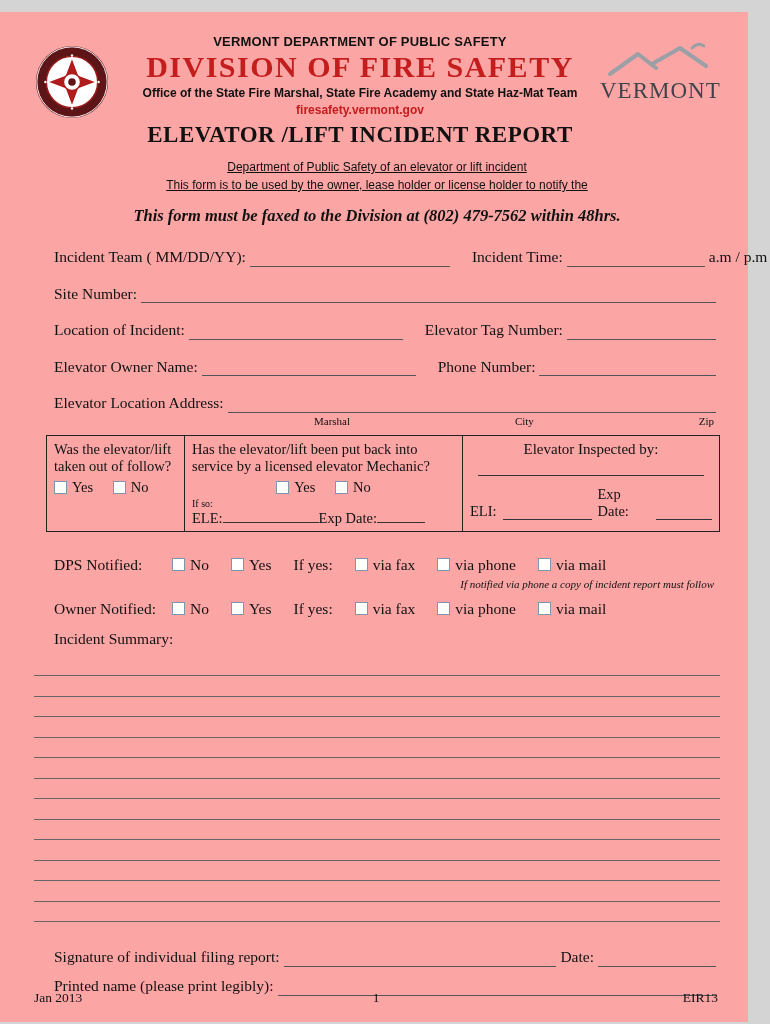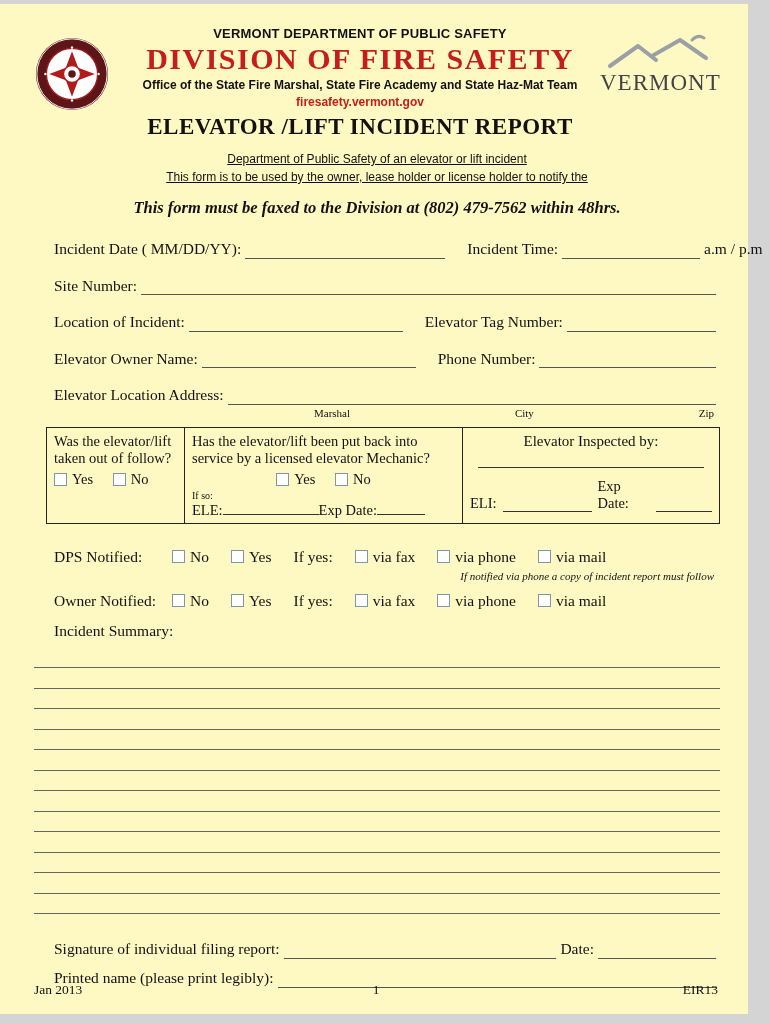--- a/index.html
+++ b/index.html
@@ -1,18 +1,18 @@
 <!DOCTYPE html>
 <html><head>
 <meta charset="utf-8">
 <style>
   * { margin:0; padding:0; box-sizing:border-box; }
   html,body { width:770px; height:1024px; overflow:hidden; }
   body { background:#d4d4d4; font-family:"Liberation Serif", serif; color:#111; }
-  .page { position:absolute; left:0; top:4px; width:748px; height:1010px; background:#fef9c3;
+  .page { position:absolute; left:0; top:12px; width:748px; height:1010px; background:#fca5a5;
           padding:22px 28px 0 34px; }
   .sans { font-family:"Liberation Sans", sans-serif; }
 
   
   .hdr { display:flex; align-items:flex-start; }
   .seal { width:86px; padding-top:10px; flex:0 0 auto; }
   .hdr-center { flex:1; text-align:center; }
   .dept { font-size:13px; font-weight:bold; letter-spacing:.2px; }
   .division { font-size:30px; font-weight:bold; color:#c41d1d; letter-spacing:1.5px; margin-top:1px; }
   .office { font-size:12px; font-weight:bold; margin-top:2px; }
@@ -116,21 +116,21 @@
     </div>
   </div>
 
   <div class="instr">
     <div class="instr-line">Department of Public Safety of an elevator or lift incident</div>
     <div class="instr-line">This form is to be used by the owner, lease holder or license holder to notify the</div>
     <div class="fax-notice">This form must be faxed to the Division at (802) 479-7562 within 48hrs.</div>
   </div>
 
   <div class="frow first-row">
-    <span class="lbl">Incident Date ( MM/DD/YY):</span>
+    <span class="lbl">Incident Team ( MM/DD/YY):</span>
     <span class="fill w200"></span>
     <span class="gap18"></span>
     <span class="lbl">Incident Time:</span>
     <span class="fill w135"></span>
     <span class="lbl">a.m  /  p.m</span>
   </div>
 
   <div class="frow">
     <span class="lbl">Site Number:</span>
     <span class="fill"></span>

